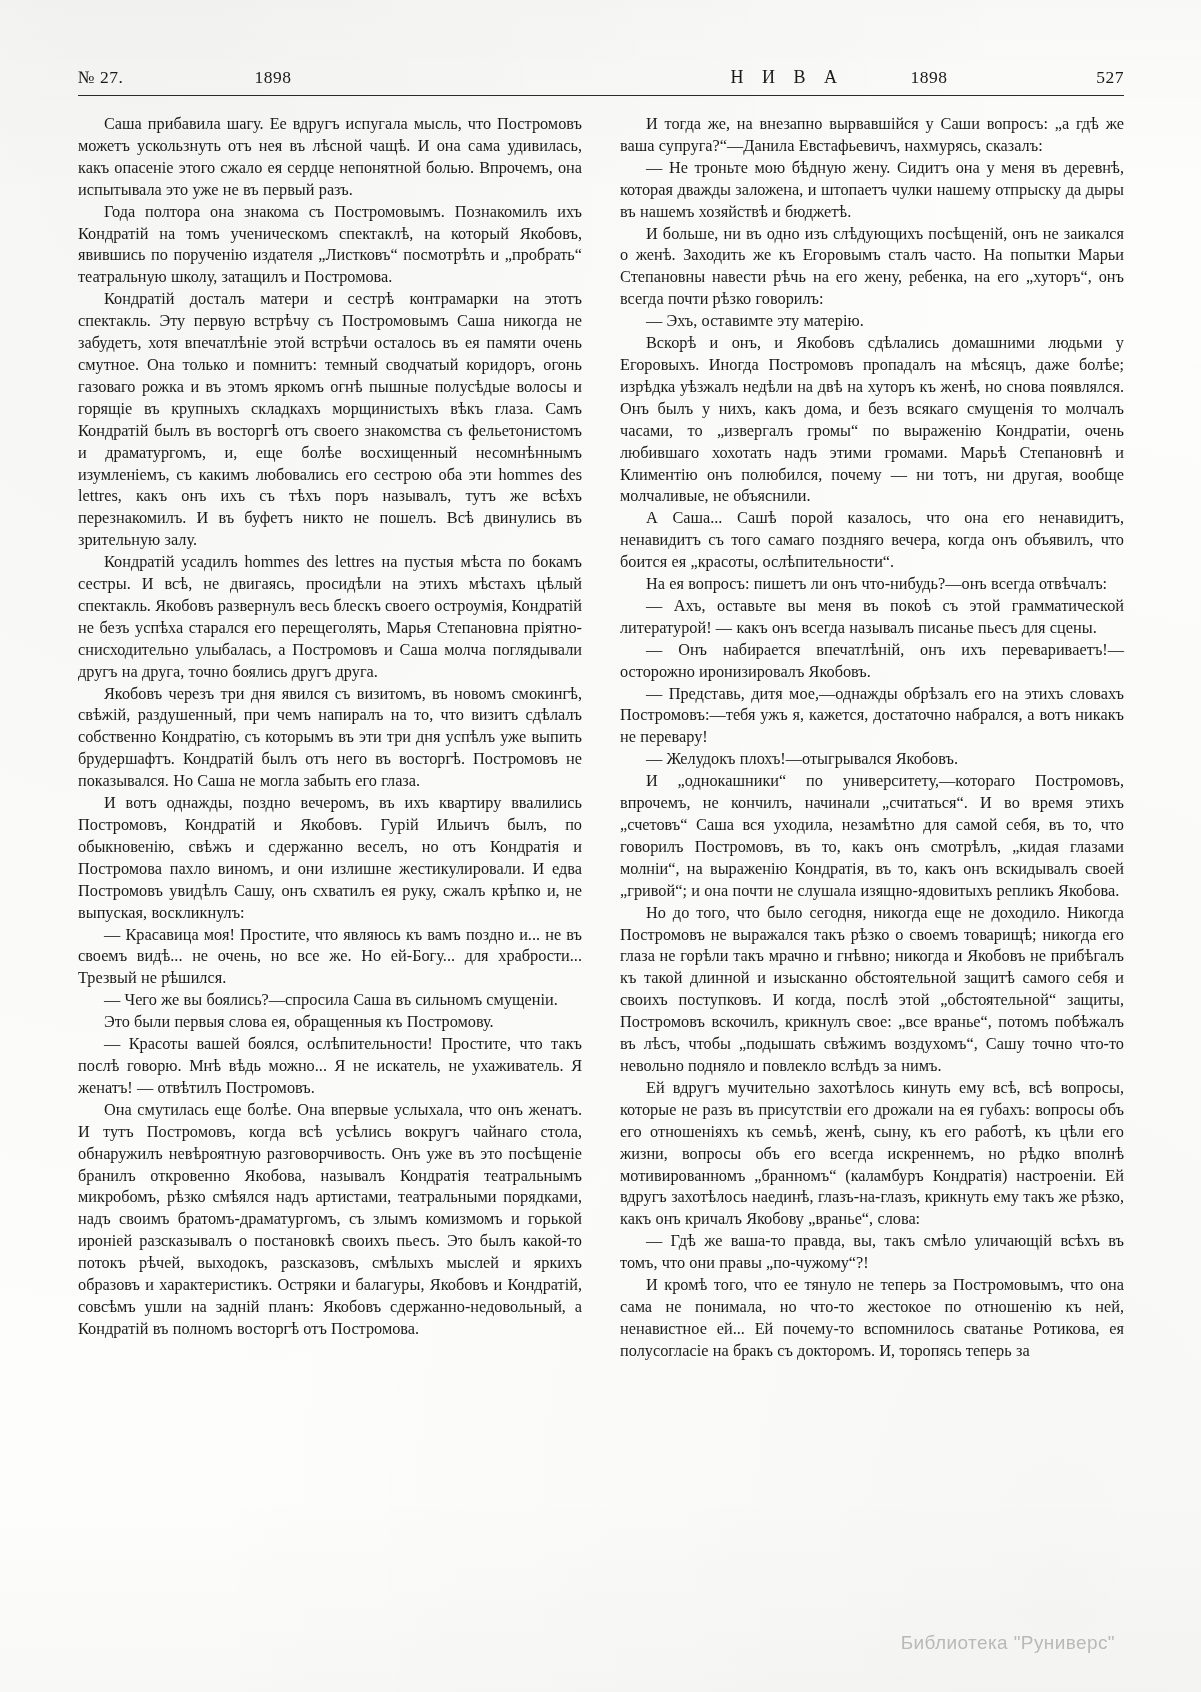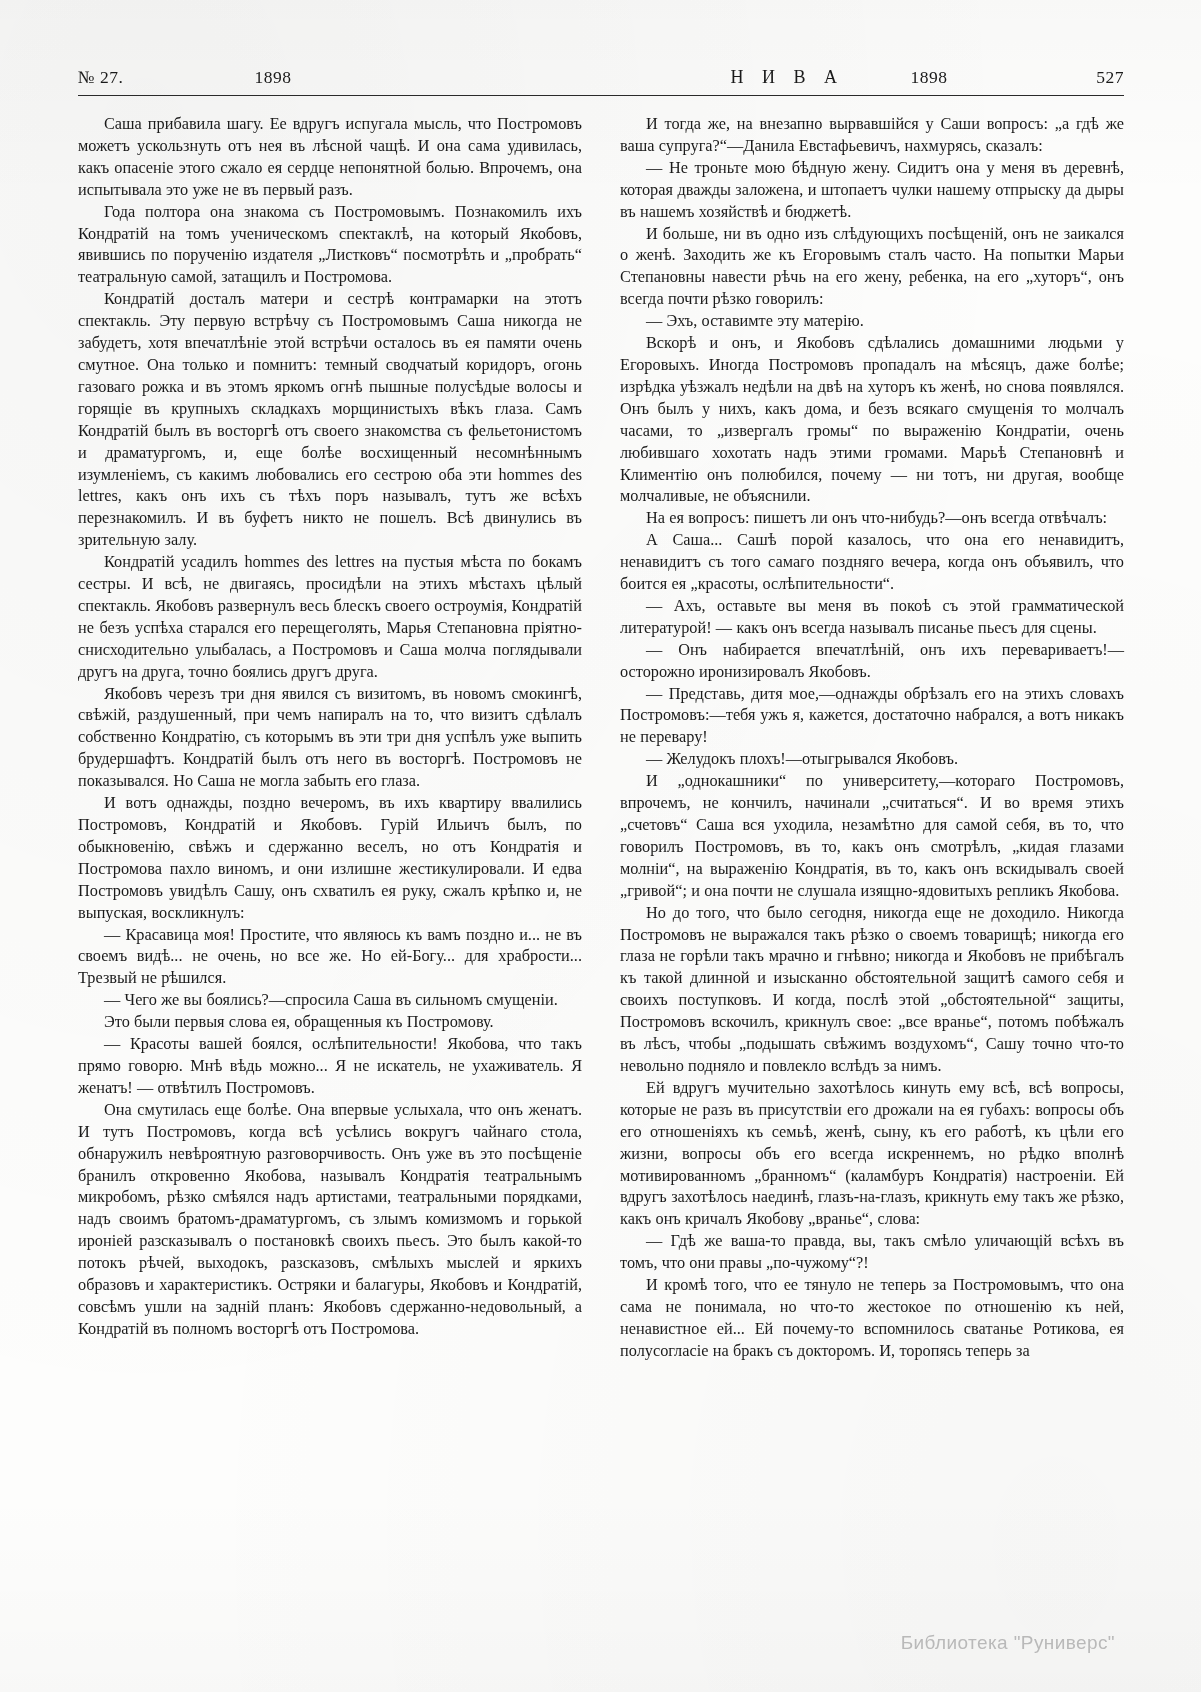--- a/index.html
+++ b/index.html
@@ -103,39 +103,39 @@
       <span class="rh-cell rh-issue">№ 27.</span>
       <span class="rh-cell rh-year-l">1898</span>
       <span class="rh-cell rh-title">Н И В А</span>
       <span class="rh-cell rh-year-r">1898</span>
       <span class="rh-cell rh-page">527</span>
     </div>
 
     <div class="columns">
       <div class="col" id="col-left">
           <p>Саша прибавила шагу. Ее вдругъ испугала мысль, что Постромовъ можетъ ускользнуть отъ нея въ лѣсной чащѣ. И она сама удивилась, какъ опасеніе этого сжало ея сердце непонятной болью. Впрочемъ, она испытывала это уже не въ первый разъ.</p>
-          <p>Года полтора она знакома съ Постромовымъ. Познакомилъ ихъ Кондратій на томъ ученическомъ спектаклѣ, на который Якобовъ, явившись по порученію издателя „Листковъ“ посмотрѣть и „пробрать“ театральную самой, затащилъ и Постромова.</p>
+          <p>Года полтора она знакома съ Постромовымъ. Познакомилъ ихъ Кондратій на томъ ученическомъ спектаклѣ, на который Якобовъ, явившись по порученію издателя „Листковъ“ посмотрѣть и „пробрать“ театральную школу, затащилъ и Постромова.</p>
           <p>Кондратій досталъ матери и сестрѣ контрамарки на этотъ спектакль. Эту первую встрѣчу съ Постромовымъ Саша никогда не забудетъ, хотя впечатлѣніе этой встрѣчи осталось въ ея памяти очень смутное. Она только и помнитъ: темный сводчатый коридоръ, огонь газоваго рожка и въ этомъ яркомъ огнѣ пышные полусѣдые волосы и горящіе въ крупныхъ складкахъ морщинистыхъ вѣкъ глаза. Самъ Кондратій былъ въ восторгѣ отъ своего знакомства съ фельетонистомъ и драматургомъ, и, еще болѣе восхищенный несомнѣннымъ изумленіемъ, съ какимъ любовались его сестрою оба эти hommes des lettres, какъ онъ ихъ съ тѣхъ поръ называлъ, тутъ же всѣхъ перезнакомилъ. И въ буфетъ никто не пошелъ. Всѣ двинулись въ зрительную залу.</p>
           <p>Кондратій усадилъ hommes des lettres на пустыя мѣста по бокамъ сестры. И всѣ, не двигаясь, просидѣли на этихъ мѣстахъ цѣлый спектакль. Якобовъ развернулъ весь блескъ своего остроумія, Кондратій не безъ успѣха старался его перещеголять, Марья Степановна пріятно-снисходительно улыбалась, а Постромовъ и Саша молча поглядывали другъ на друга, точно боялись другъ друга.</p>
           <p>Якобовъ черезъ три дня явился съ визитомъ, въ новомъ смокингѣ, свѣжій, раздушенный, при чемъ напиралъ на то, что визитъ сдѣлалъ собственно Кондратію, съ которымъ въ эти три дня успѣлъ уже выпить брудершафтъ. Кондратій былъ отъ него въ восторгѣ. Постромовъ не показывался. Но Саша не могла забыть его глаза.</p>
           <p>И вотъ однажды, поздно вечеромъ, въ ихъ квартиру ввалились Постромовъ, Кондратій и Якобовъ. Гурій Ильичъ былъ, по обыкновенію, свѣжъ и сдержанно веселъ, но отъ Кондратія и Постромова пахло виномъ, и они излишне жестикулировали. И едва Постромовъ увидѣлъ Сашу, онъ схватилъ ея руку, сжалъ крѣпко и, не выпуская, воскликнулъ:</p>
           <p class="dialog">— Красавица моя! Простите, что являюсь къ вамъ поздно и... не въ своемъ видѣ... не очень, но все же. Но ей-Богу... для храбрости... Трезвый не рѣшился.</p>
           <p class="dialog">— Чего же вы боялись?—спросила Саша въ сильномъ смущеніи.</p>
           <p>Это были первыя слова ея, обращенныя къ Постромову.</p>
-          <p class="dialog">— Красоты вашей боялся, ослѣпительности! Якобова, что такъ прямо говорю. Мнѣ вѣдь можно... Я не искатель, не ухаживатель. Я женатъ! — отвѣтилъ Постромовъ.</p>
+          <p class="dialog">— Красоты вашей боялся, ослѣпительности! Простите, что такъ послѣ говорю. Мнѣ вѣдь можно... Я не искатель, не ухаживатель. Я женатъ! — отвѣтилъ Постромовъ.</p>
           <p>Она смутилась еще болѣе. Она впервые услыхала, что онъ женатъ. И тутъ Постромовъ, когда всѣ усѣлись вокругъ чайнаго стола, обнаружилъ невѣроятную разговорчивость. Онъ уже въ это посѣщеніе бранилъ откровенно Якобова, называлъ Кондратія театральнымъ микробомъ, рѣзко смѣялся надъ артистами, театральными порядками, надъ своимъ братомъ-драматургомъ, съ злымъ комизмомъ и горькой ироніей разсказывалъ о постановкѣ своихъ пьесъ. Это былъ какой-то потокъ рѣчей, выходокъ, разсказовъ, смѣлыхъ мыслей и яркихъ образовъ и характеристикъ. Остряки и балагуры, Якобовъ и Кондратій, совсѣмъ ушли на задній планъ: Якобовъ сдержанно-недовольный, а Кондратій въ полномъ восторгѣ отъ Постромова.</p>
         </div>
       <div class="col" id="col-right">
           <p>И тогда же, на внезапно вырвавшійся у Саши вопросъ: „а гдѣ же ваша супруга?“—Данила Евстафьевичъ, нахмурясь, сказалъ:</p>
           <p class="dialog">— Не троньте мою бѣдную жену. Сидитъ она у меня въ деревнѣ, которая дважды заложена, и штопаетъ чулки нашему отпрыску да дыры въ нашемъ хозяйствѣ и бюджетѣ.</p>
           <p>И больше, ни въ одно изъ слѣдующихъ посѣщеній, онъ не заикался о женѣ. Заходить же къ Егорoвымъ сталъ часто. На попытки Марьи Степановны навести рѣчь на его жену, ребенка, на его „хуторъ“, онъ всегда почти рѣзко говорилъ:</p>
           <p class="dialog">— Эхъ, оставимте эту матерію.</p>
           <p>Вскорѣ и онъ, и Якобовъ сдѣлались домашними людьми у Егоровыхъ. Иногда Постромовъ пропадалъ на мѣсяцъ, даже болѣе; изрѣдка уѣзжалъ недѣли на двѣ на хуторъ къ женѣ, но снова появлялся. Онъ былъ у нихъ, какъ дома, и безъ всякаго смущенія то молчалъ часами, то „извергалъ громы“ по выраженію Кондратіи, очень любившаго хохотать надъ этими громами. Марьѣ Степановнѣ и Климентію онъ полюбился, почему — ни тотъ, ни другая, вообще молчаливые, не объяснили.</p>
+          <p>А Саша... Сашѣ порой казалось, что она его ненавидитъ, ненавидитъ съ того самаго поздняго вечера, когда онъ объявилъ, что боится ея „красоты, ослѣпительности“.</p>
           <p>На ея вопросъ: пишетъ ли онъ что-нибудь?—онъ всегда отвѣчалъ:</p>
-          <p>А Саша... Сашѣ порой казалось, что она его ненавидитъ, ненавидитъ съ того самаго поздняго вечера, когда онъ объявилъ, что боится ея „красоты, ослѣпительности“.</p>
           <p class="dialog">— Ахъ, оставьте вы меня въ покоѣ съ этой грамматической литературой! — какъ онъ всегда называлъ писанье пьесъ для сцены.</p>
           <p class="dialog">— Онъ набирается впечатлѣній, онъ ихъ переваривaетъ!—осторожно иронизировалъ Якобовъ.</p>
           <p class="dialog">— Представь, дитя мое,—однажды обрѣзалъ его на этихъ словахъ Постромовъ:—тебя ужъ я, кажется, достаточно набрался, а вотъ никакъ не перевару!</p>
           <p class="dialog">— Желудокъ плохъ!—отыгрывался Якобовъ.</p>
           <p>И „однокашники“ по университету,—котораго Постромовъ, впрочемъ, не кончилъ, начинали „считаться“. И во время этихъ „счетовъ“ Саша вся уходила, незамѣтно для самой себя, въ то, что говорилъ Постромовъ, въ то, какъ онъ смотрѣлъ, „кидая глазами молніи“, на выраженію Кондратія, въ то, какъ онъ вскидывалъ своей „гривой“; и она почти не слушала изящно-ядовитыхъ репликъ Якобова.</p>
           <p>Но до того, что было сегодня, никогда еще не доходило. Никогда Постромовъ не выражался такъ рѣзко о своемъ товарищѣ; никогда его глаза не горѣли такъ мрачно и гнѣвно; никогда и Якобовъ не прибѣгалъ къ такой длинной и изысканно обстоятельной защитѣ самого себя и своихъ поступковъ. И когда, послѣ этой „обстоятельной“ защиты, Постромовъ вскочилъ, крикнулъ свое: „все вранье“, потомъ побѣжалъ въ лѣсъ, чтобы „подышать свѣжимъ воздухомъ“, Сашу точно что-то невольно подняло и повлекло вслѣдъ за нимъ.</p>
           <p>Ей вдругъ мучительно захотѣлось кинуть ему всѣ, всѣ вопросы, которые не разъ въ присутствіи его дрожали на ея губахъ: вопросы объ его отношеніяхъ къ семьѣ, женѣ, сыну, къ его работѣ, къ цѣли его жизни, вопросы объ его всегда искреннемъ, но рѣдко вполнѣ мотивированномъ „бранномъ“ (каламбуръ Кондратія) настроеніи. Ей вдругъ захотѣлось наединѣ, глазъ-на-глазъ, крикнуть ему такъ же рѣзко, какъ онъ кричалъ Якобову „вранье“, слова:</p>
           <p class="dialog">— Гдѣ же ваша-то правда, вы, такъ смѣло уличающій всѣхъ въ томъ, что они правы „по-чужому“?!</p>
           <p>И кромѣ того, что ее тянуло не теперь за Постромовымъ, что она сама не понимала, но что-то жестокое по отношенію къ ней, ненавистное ей... Ей почему-то вспомнилось сватанье Ротикова, ея полусогласіе на бракъ съ докторомъ. И, торопясь теперь за</p>
         </div>

